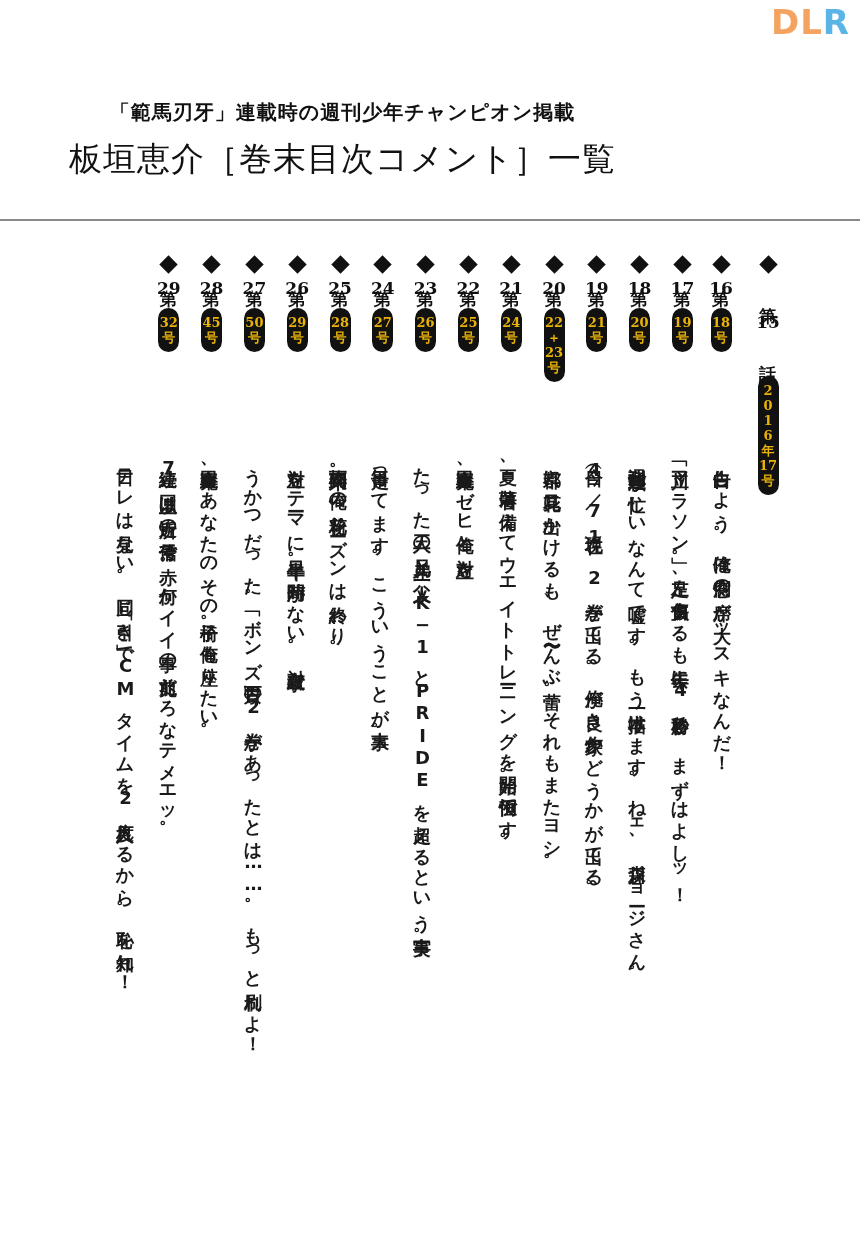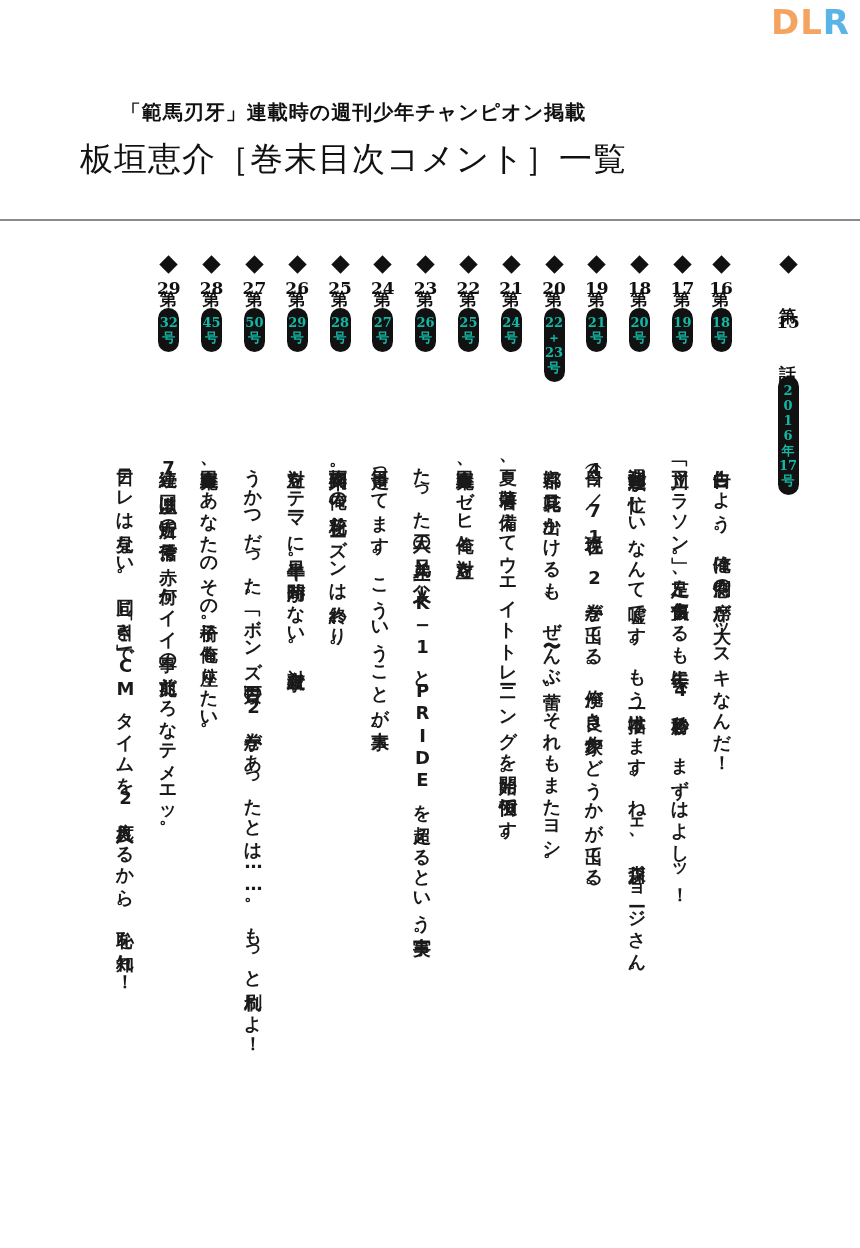--- a/index.html
+++ b/index.html
@@ -7,21 +7,21 @@
     width: 860px; height: 1248px; position: relative; overflow: hidden;
     font-family: "DejaVu Serif", "Liberation Serif", serif; color: #111;
   }
   .logo {
     position: absolute; right: 10px; top: 2px;
     font-family: "DejaVu Sans", "Liberation Sans", sans-serif;
     font-weight: bold; font-size: 34px; letter-spacing: 1px; line-height: 40px;
   }
   .logo .d, .logo .l { color: #f4a460; }
   .logo .r { color: #5ab4e5; }
-  .header { position: absolute; left: 0; top: 95px; width: 681px; text-align: center; padding-left: 11px; }
+  .header { position: absolute; left: 0; top: 95px; width: 681px; text-align: center; }
   .subtitle {
     font-size: 20px; font-weight: bold; letter-spacing: 1px;
     position: relative; left: 2px; line-height: 34px;
   }
   .title {
     font-size: 33px; letter-spacing: 1px; margin-top: 8px; line-height: 44px;
     position: relative; left: 2px;
   }
   .rule {
     position: absolute; left: 0; top: 219px; width: 860px; height: 2px; background: #8a8a8a;
@@ -36,21 +36,21 @@
   }
   .ep-label {
     writing-mode: vertical-rl; text-orientation: upright;
     font-size: 17px; font-weight: bold; line-height: 20px; letter-spacing: 0;
   }
   .ep-num {
     font-size: 17px; font-weight: bold; line-height: 22px; text-align: center;
     writing-mode: horizontal-tb; margin: 1px 0;
   }
   .issue {
-    margin-top: 8px; background: #111; color: #14b8a6; border-radius: 11px;
+    margin-top: 8px; background: #111; color: #eab308; border-radius: 11px;
     width: 21px; padding: 7px 0; display: flex; flex-direction: column; align-items: center;
     font-size: 13px; font-weight: bold; line-height: 15px;
   }
   .issue span { display: block; text-align: center; }
   .comment {
     position: absolute; top: 455px;
     writing-mode: vertical-rl; text-orientation: upright;
     font-family: "DejaVu Sans", "Liberation Sans", sans-serif;
     font-size: 18px; line-height: 22px; letter-spacing: 1.2px;
     font-weight: bold; color: #1a1a1a; white-space: nowrap;
@@ -61,21 +61,21 @@
 
 <div class="logo"><span class="d">D</span><span class="l">L</span><span class="r">R</span></div>
 
 <div class="header">
   <div class="subtitle">「範馬刃牙」連載時の週刊少年チャンピオン掲載</div>
   <div class="title">板垣恵介［巻末目次コメント］一覧</div>
 </div>
 <div class="rule"></div>
 
 <div id="columns">
-    <div class="col" style="left: 725px; gap: 17px;">
+    <div class="col" style="left: 705px; gap: 17px;">
       <div class="diamond"></div>
       <div class="ep-label">第</div>
       <div class="ep-num">15</div>
       <div class="ep-label">話</div>
       <div class="issue">
         <span>2</span>
         <span>0</span>
         <span>1</span>
         <span>6</span>
         <span>年</span>

